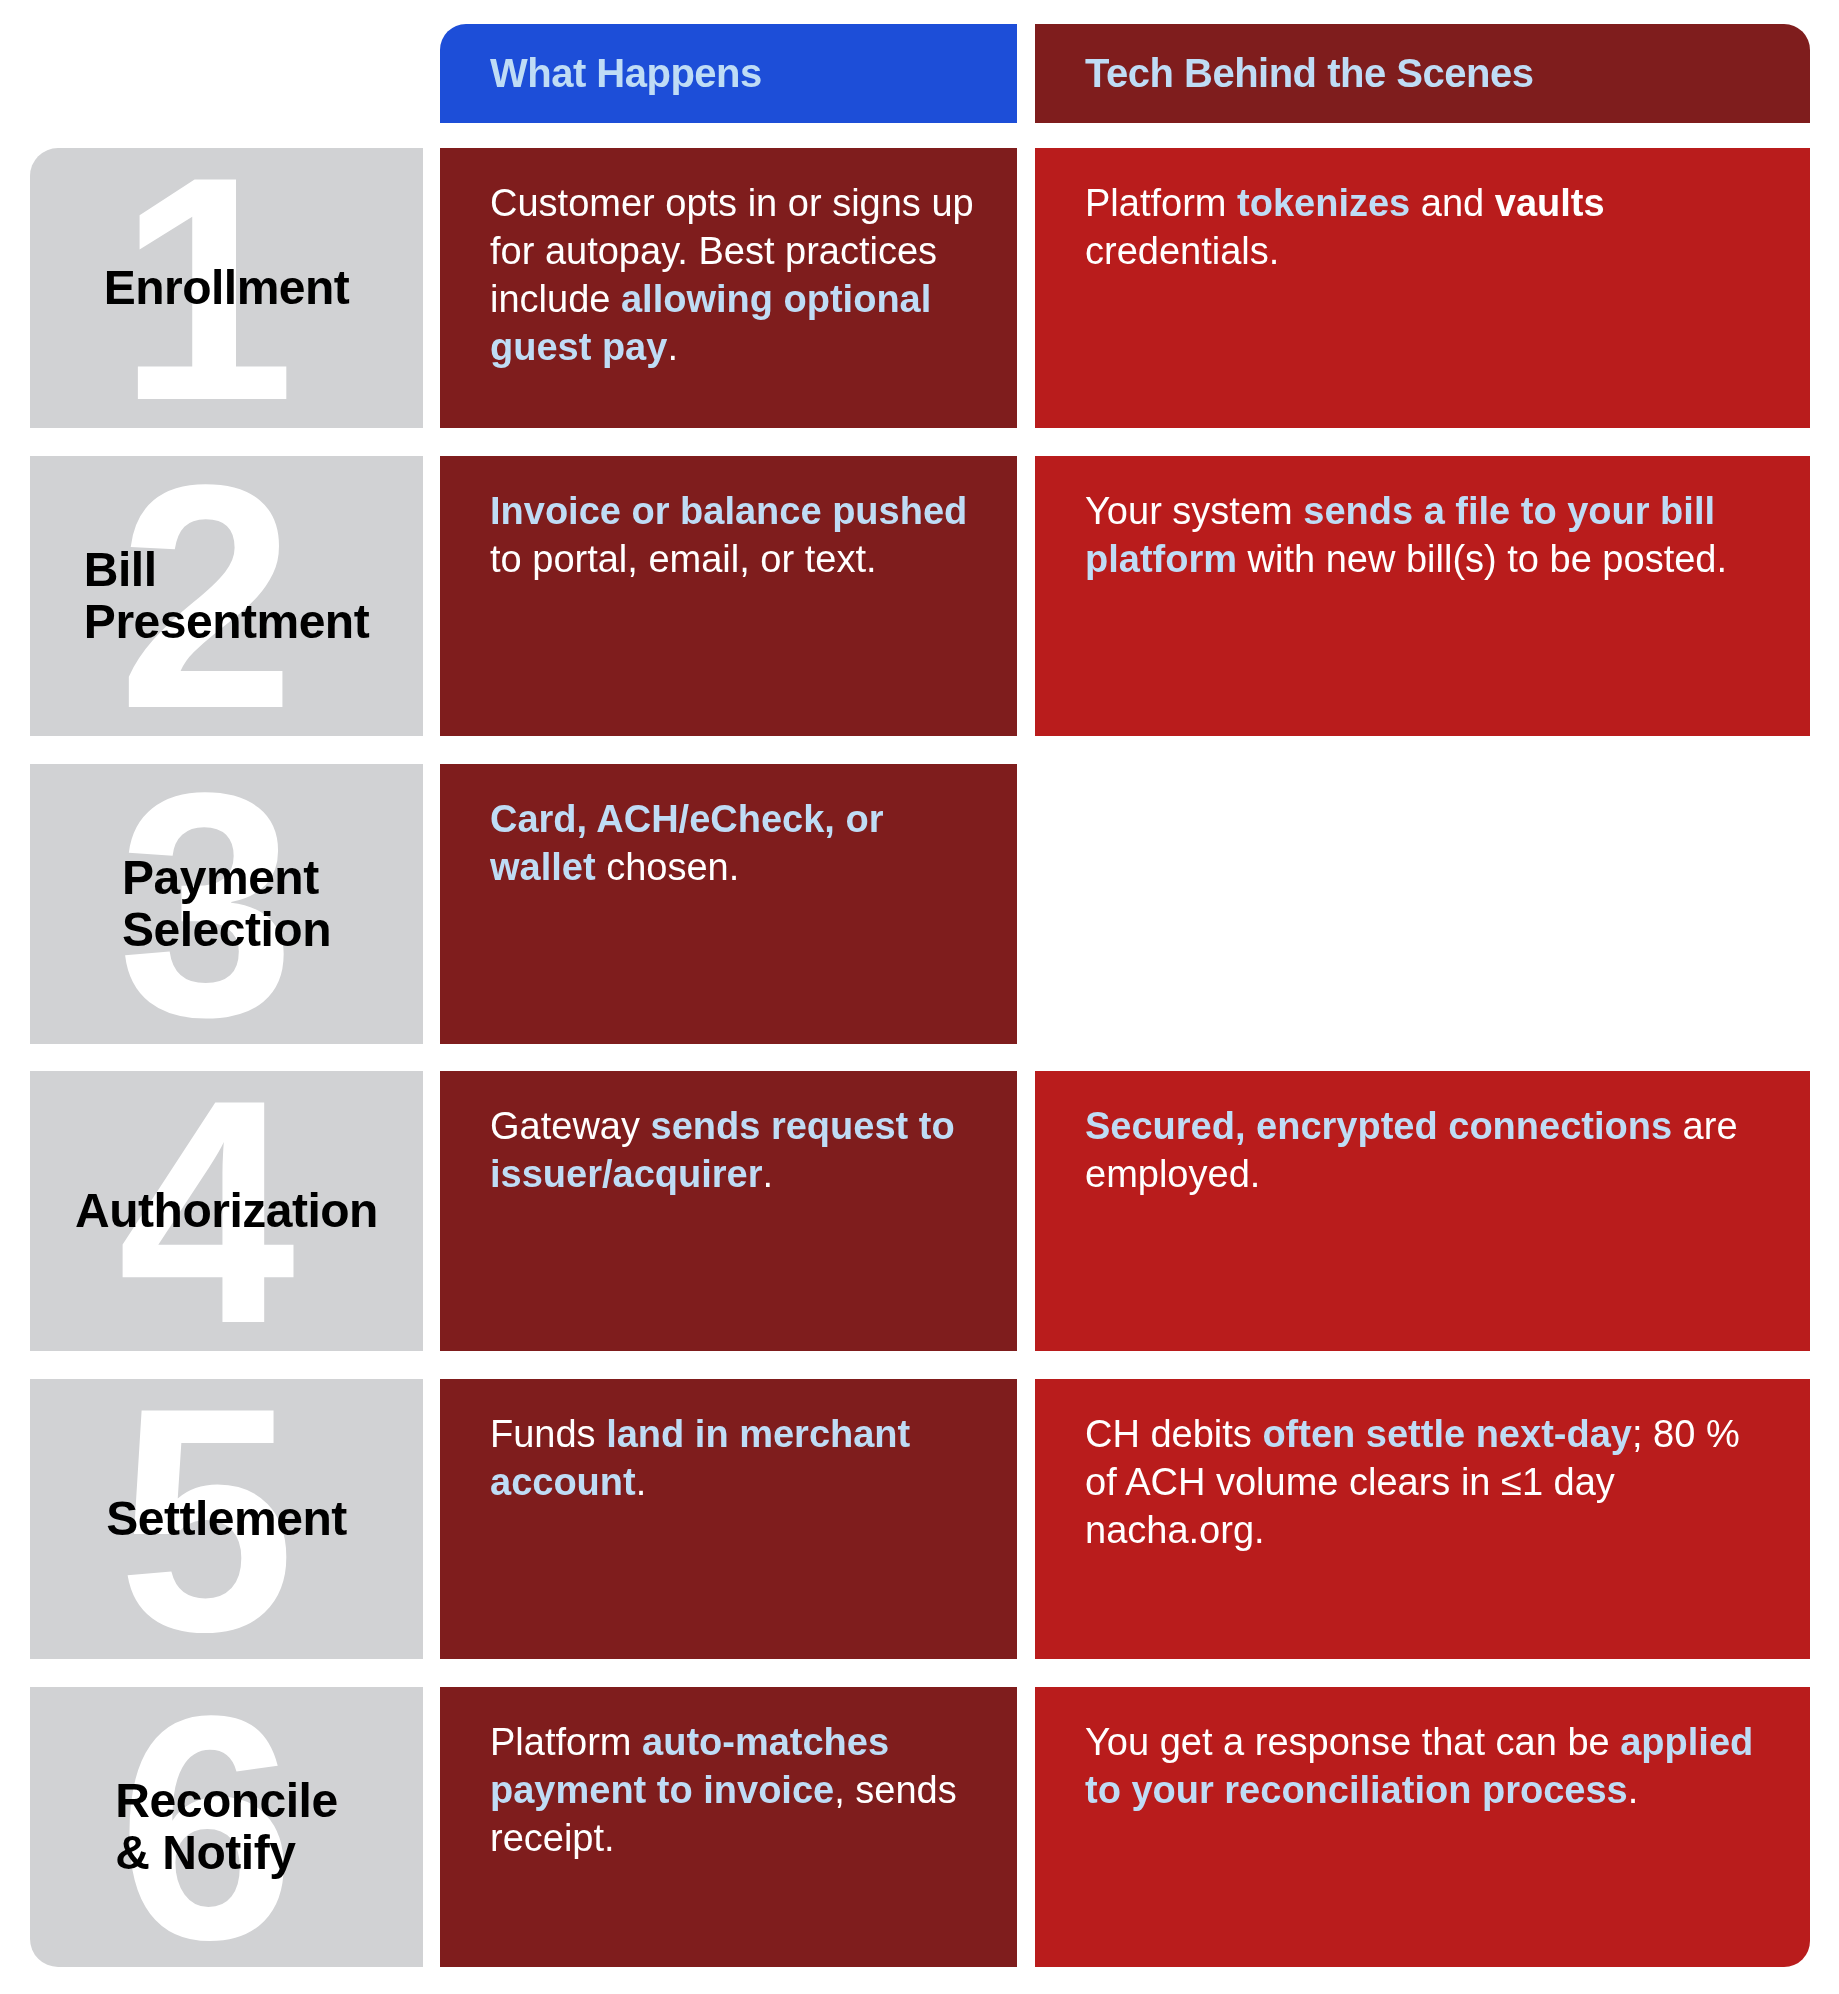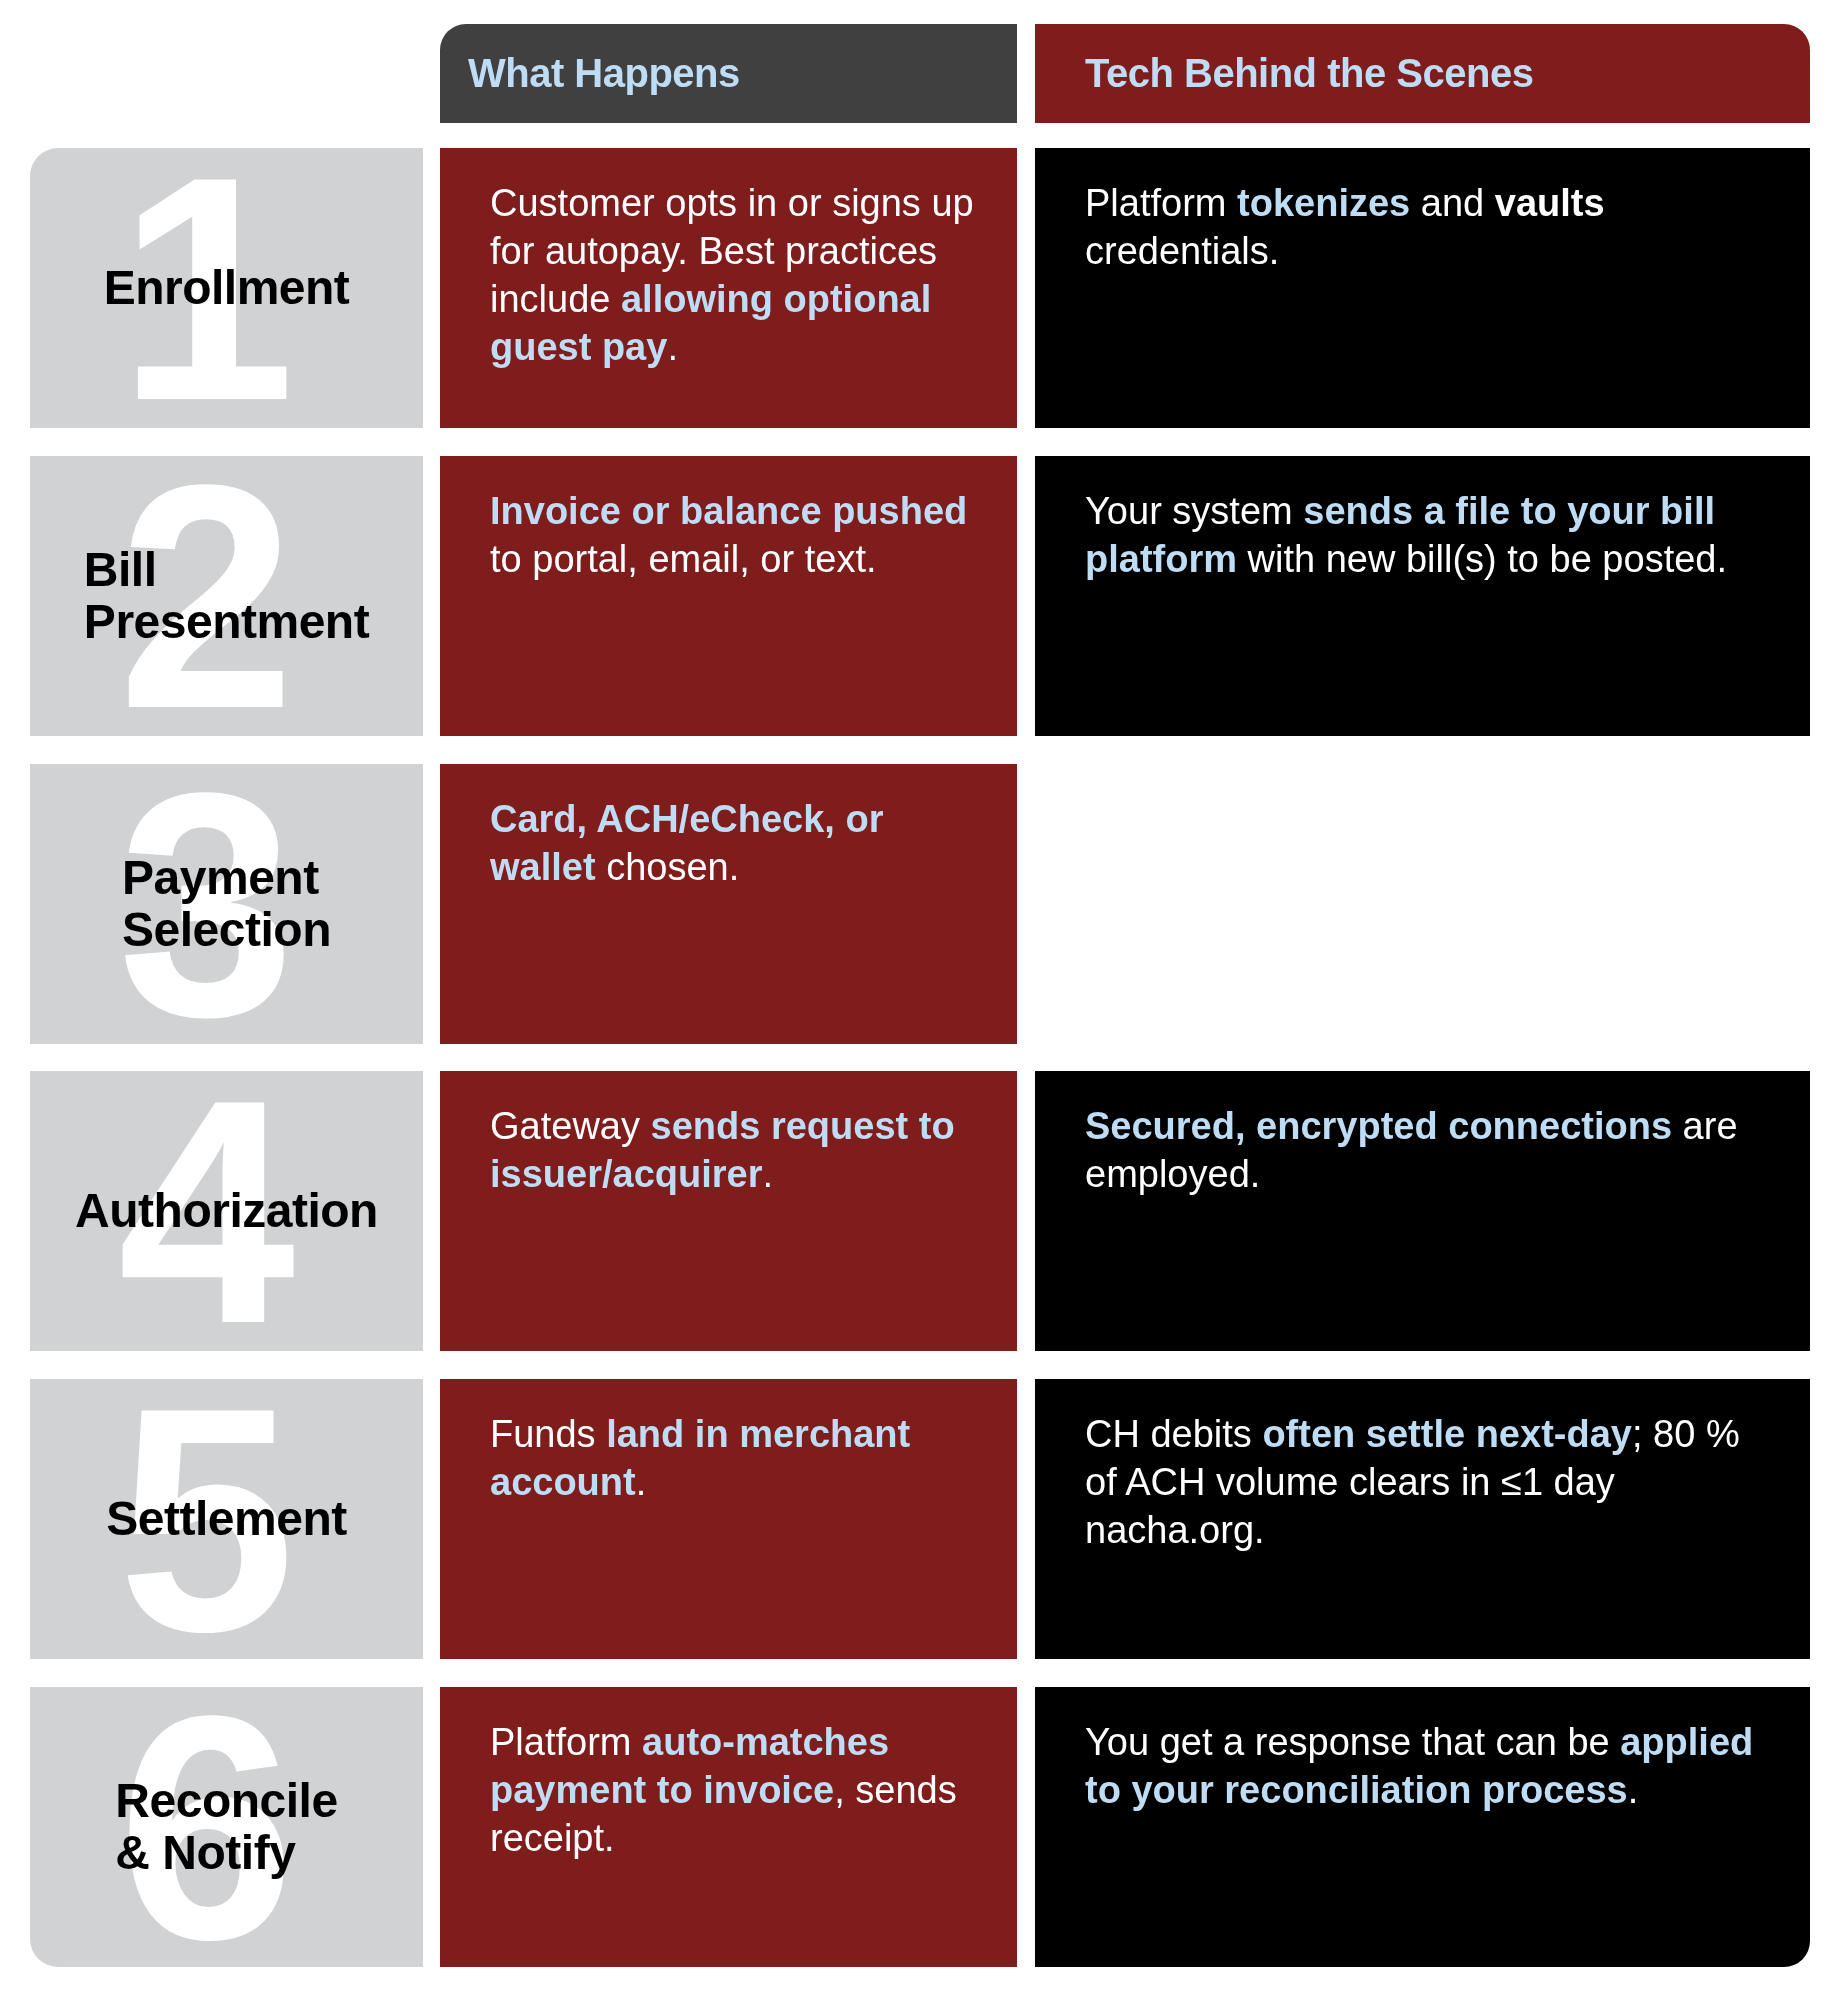--- a/index.html
+++ b/index.html
@@ -1,28 +1,28 @@
 <!DOCTYPE html>
 <html style="font-size:8px"><head>
 <meta charset="utf-8">
 <style>
   html, body { margin: 0; padding: 0; background: #ffffff; }
   body { width: 1839px; height: 1995px; position: relative; overflow: hidden;
          font-family: "Liberation Sans", "DejaVu Sans", sans-serif; }
   .hdr { position: absolute; top: 24px; height: 99px; box-sizing: border-box;
          display: flex; align-items: center; }
   .hdr span { font-weight: bold; font-size: 40px; color: #bfdcf5; letter-spacing: -0.5px; }
-  #hdr-what { left: 440px; width: 577px; background: #404040; border-top-left-radius: 26px; padding-left: 28px; }
+  #hdr-what { left: 440px; width: 577px; background: #1d4ed8; border-top-left-radius: 26px; padding-left: 50px; }
   #hdr-tech { left: 1035px; width: 775px; background: #7f1d1d; border-top-right-radius: 26px; padding-left: 50px; }
 
   .row { position: absolute; left: 0; width: 1839px; height: 280px; }
   .cell { position: absolute; top: 0; height: 280px; box-sizing: border-box; overflow: hidden; }
   .c1 { left: 30px; width: 393px; background: #d1d2d4; display: flex; align-items: center; justify-content: center; }
   .c2 { left: 440px; width: 577px; background: #7f1d1d; padding: 31px 30px 0 50px; }
-  .c3 { left: 1035px; width: 775px; background: #000000; padding: 31px 30px 0 50px; }
+  .c3 { left: 1035px; width: 775px; background: #b91c1c; padding: 31px 30px 0 50px; }
 
   .num { position: absolute; left: 0; right: 0; top: 0; bottom: 0; display: flex; align-items: center; justify-content: center;
          font-weight: bold; font-size: 319px; line-height: 1; color: #ffffff; transform: translateX(-20px); }
   .label { position: relative; z-index: 2; font-weight: bold; font-size: 48px; line-height: 52px;
            color: #000000; letter-spacing: -0.5px; }
   .label span { display: block; }
 
   .txt { font-size: 38px; line-height: 48px; color: #ffffff; }
   .txt .hl { font-weight: bold; color: #bfdcf5; }
   .txt .hw { font-weight: bold; color: #ffffff; }

